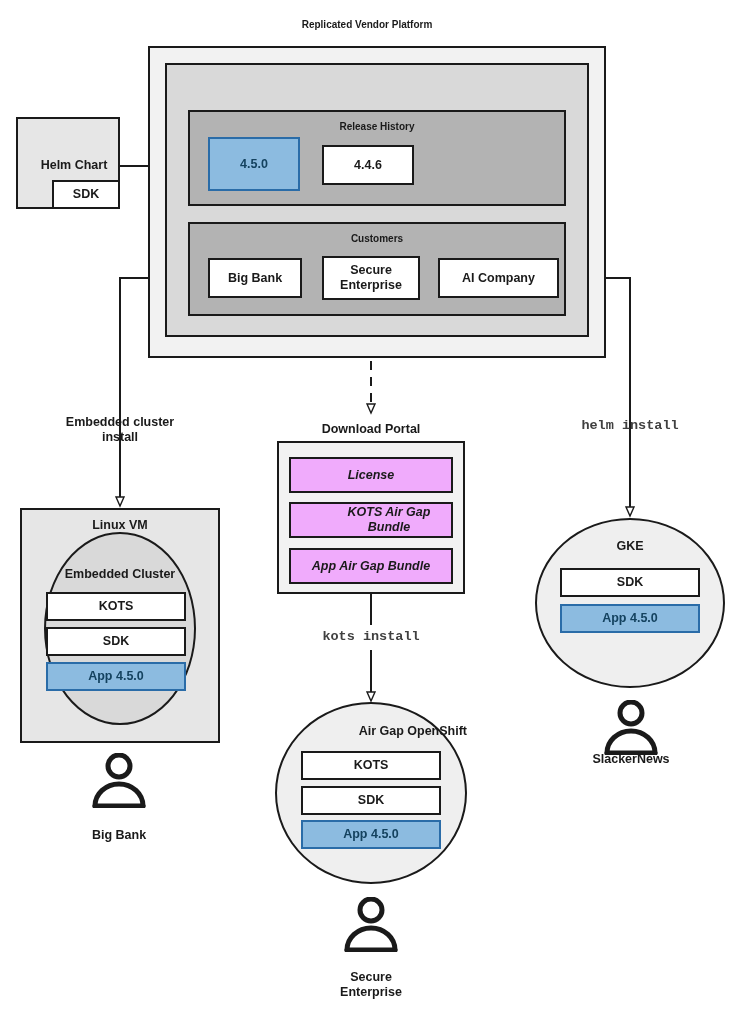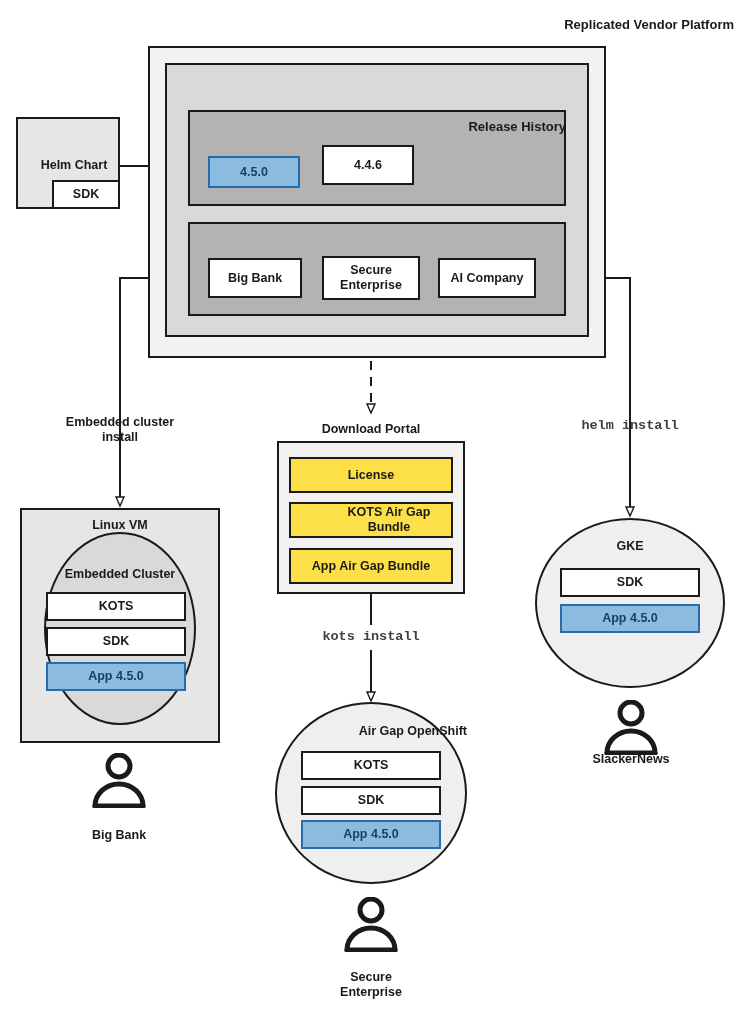--- a/index.html
+++ b/index.html
@@ -16,24 +16,24 @@
     position: relative;
     width: 734px;
     height: 1026px;
     background: #ffffff;
     overflow: hidden;
   }
   .abs { position: absolute; box-sizing: border-box; }
 
   
   .ttl {
-    font-size: 13px;
+    font-size: 10px;
     font-weight: bold;
     color: #1a1a1a;
-    text-align: right;
+    text-align: center;
     line-height: 16px;
   }
   .lbl {
     font-size: 12.5px;
     font-weight: bold;
     color: #1a1a1a;
     text-align: center;
     line-height: 15px;
   }
   .mono {
@@ -46,21 +46,21 @@
     letter-spacing: 0px;
   }
 
   
   .box { border: 2px solid #1a1a1a; }
   .fill-l1 { background: #f2f2f2; }   
   .fill-l2 { background: #d9d9d9; }   
   .fill-l3 { background: #b3b3b3; }   
   .fill-white { background: #ffffff; }
   .fill-grayish { background: #e6e6e6; }
-  .fill-dl { background: #fde047; }
+  .fill-dl { background: #f0abfc; font-style: italic; }
 
   .blue {
     background: #8cbbe0;
     border: 2px solid #2a6ca8;
     color: #14425f;
   }
 
   .center-txt {
     display: flex;
     align-items: center;
@@ -108,36 +108,37 @@
 
   <div class="abs ttl" style="left:0; top:17px; width:734px;">Replicated Vendor Platform</div>
 
   <div class="abs box fill-l1" style="left:148px; top:46px; width:458px; height:312px;"></div>
 
   <div class="abs box fill-l2" style="left:165px; top:63px; width:424px; height:274px;"></div>
 
   <div class="abs box fill-l3" style="left:188px; top:110px; width:378px; height:96px;"></div>
   <div class="abs ttl" style="left:188px; top:119px; width:378px;">Release History</div>
 
-  <div class="abs blue center-txt lbl" style="left:208px; top:156px; width:92px; height:32px;">4.5.0</div>
+  <div class="abs blue center-txt lbl" style="left:208px; top:137px; width:92px; height:54px;">4.5.0</div>
 
   <div class="abs box fill-white center-txt lbl" style="left:322px; top:145px; width:92px; height:40px;">4.4.6</div>
 
   <div class="abs box fill-l3" style="left:188px; top:222px; width:378px; height:94px;"></div>
+  <div class="abs ttl" style="left:188px; top:231px; width:378px;">Customers</div>
 
   <div class="abs box fill-white center-txt lbl" style="left:208px; top:258px; width:94px; height:40px;">Big Bank</div>
 
   <div class="abs box fill-white center-txt lbl" style="left:322px; top:256px; width:98px; height:44px;">
     <div>
       <div>Secure</div>
       <div>Enterprise</div>
     </div>
   </div>
 
-  <div class="abs box fill-white center-txt lbl" style="left:438px; top:258px; width:98px; height:40px;">AI Company</div>
+  <div class="abs box fill-white center-txt lbl" style="left:438px; top:258px; width:121px; height:40px;">AI Company</div>
 
   <div class="abs box fill-grayish" style="left:16px; top:117px; width:104px; height:92px;"></div>
   <div class="abs lbl" style="left:16px; top:158px; width:104px;padding-left:12px;">Helm Chart</div>
   <div class="abs box fill-white center-txt lbl" style="left:52px; top:180px; width:68px; height:29px;">SDK</div>
 
   <div class="abs lbl" style="left:40px; top:415px; width:160px;">
     <div>Embedded cluster</div>
     <div>install</div>
   </div>
 

